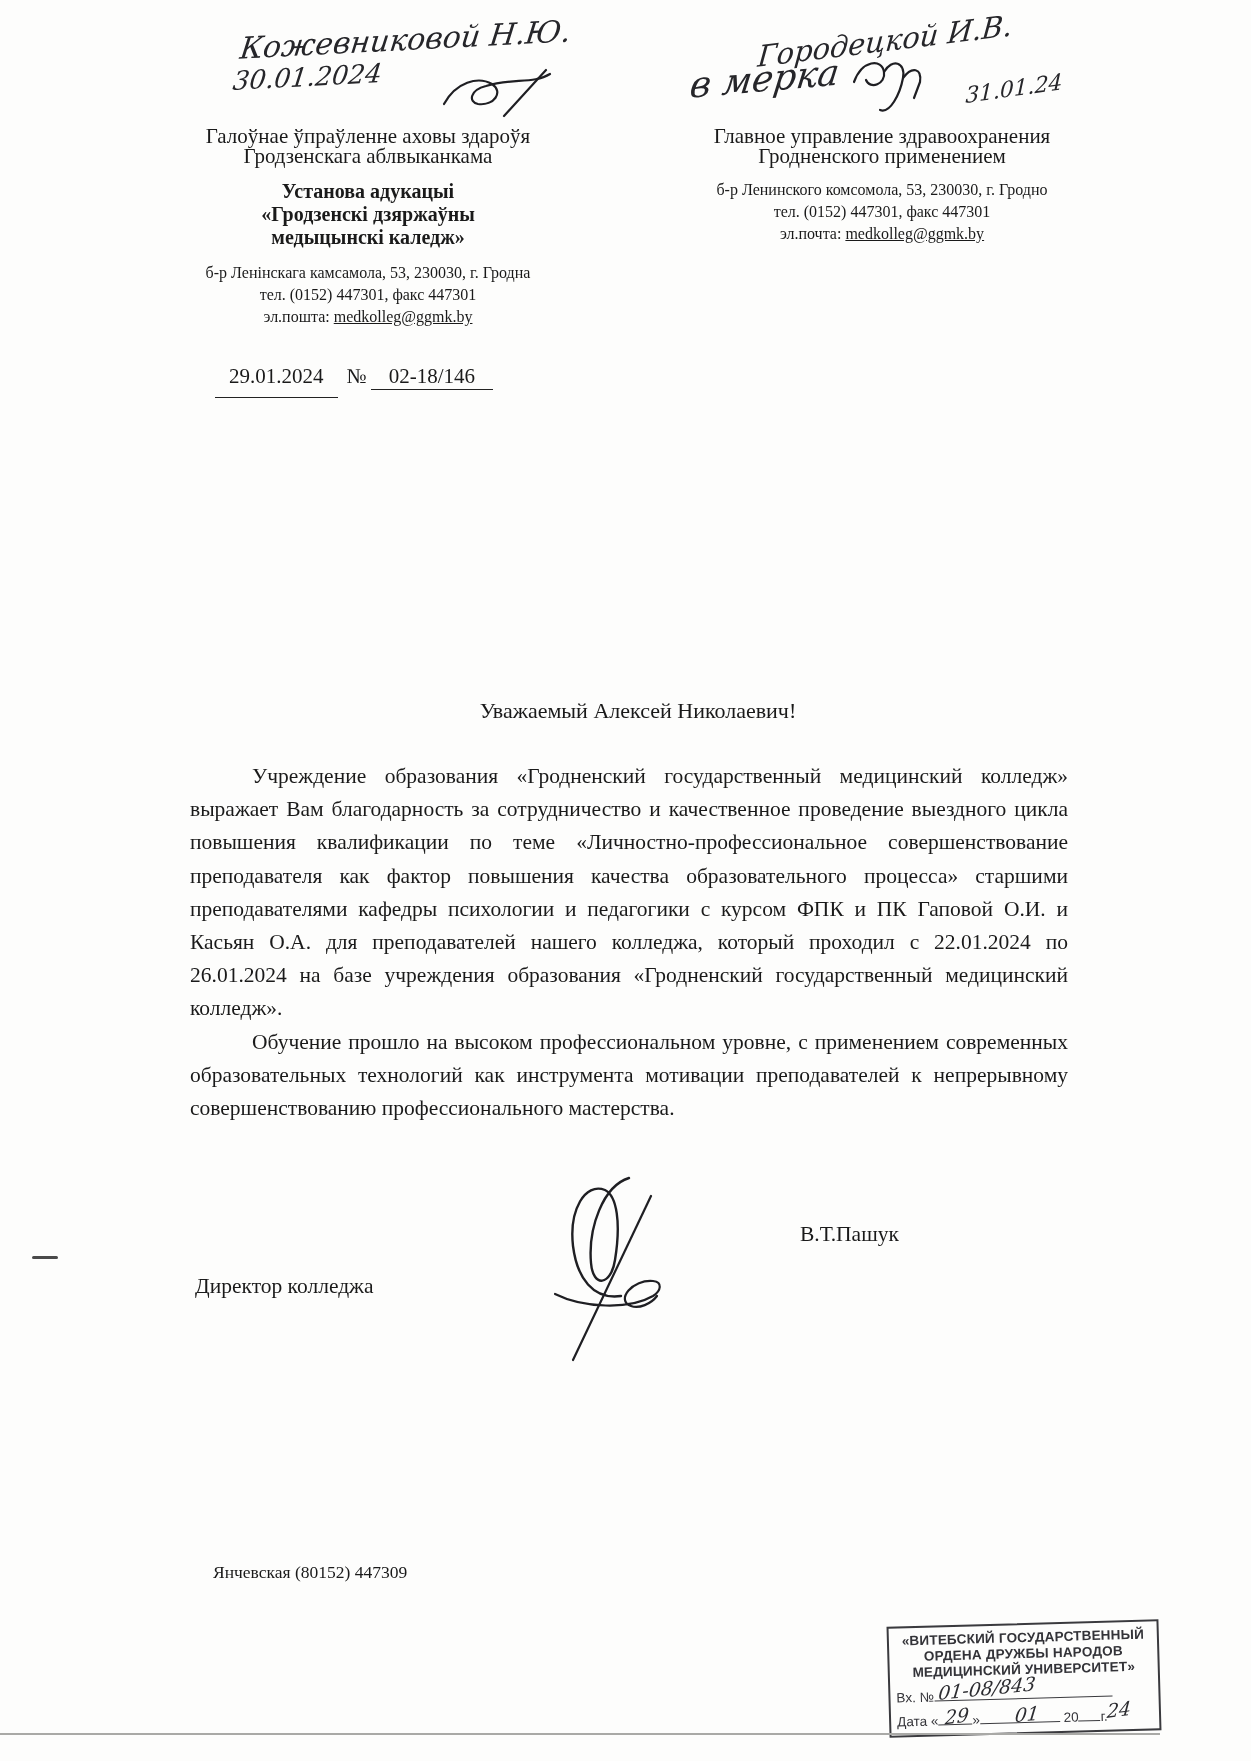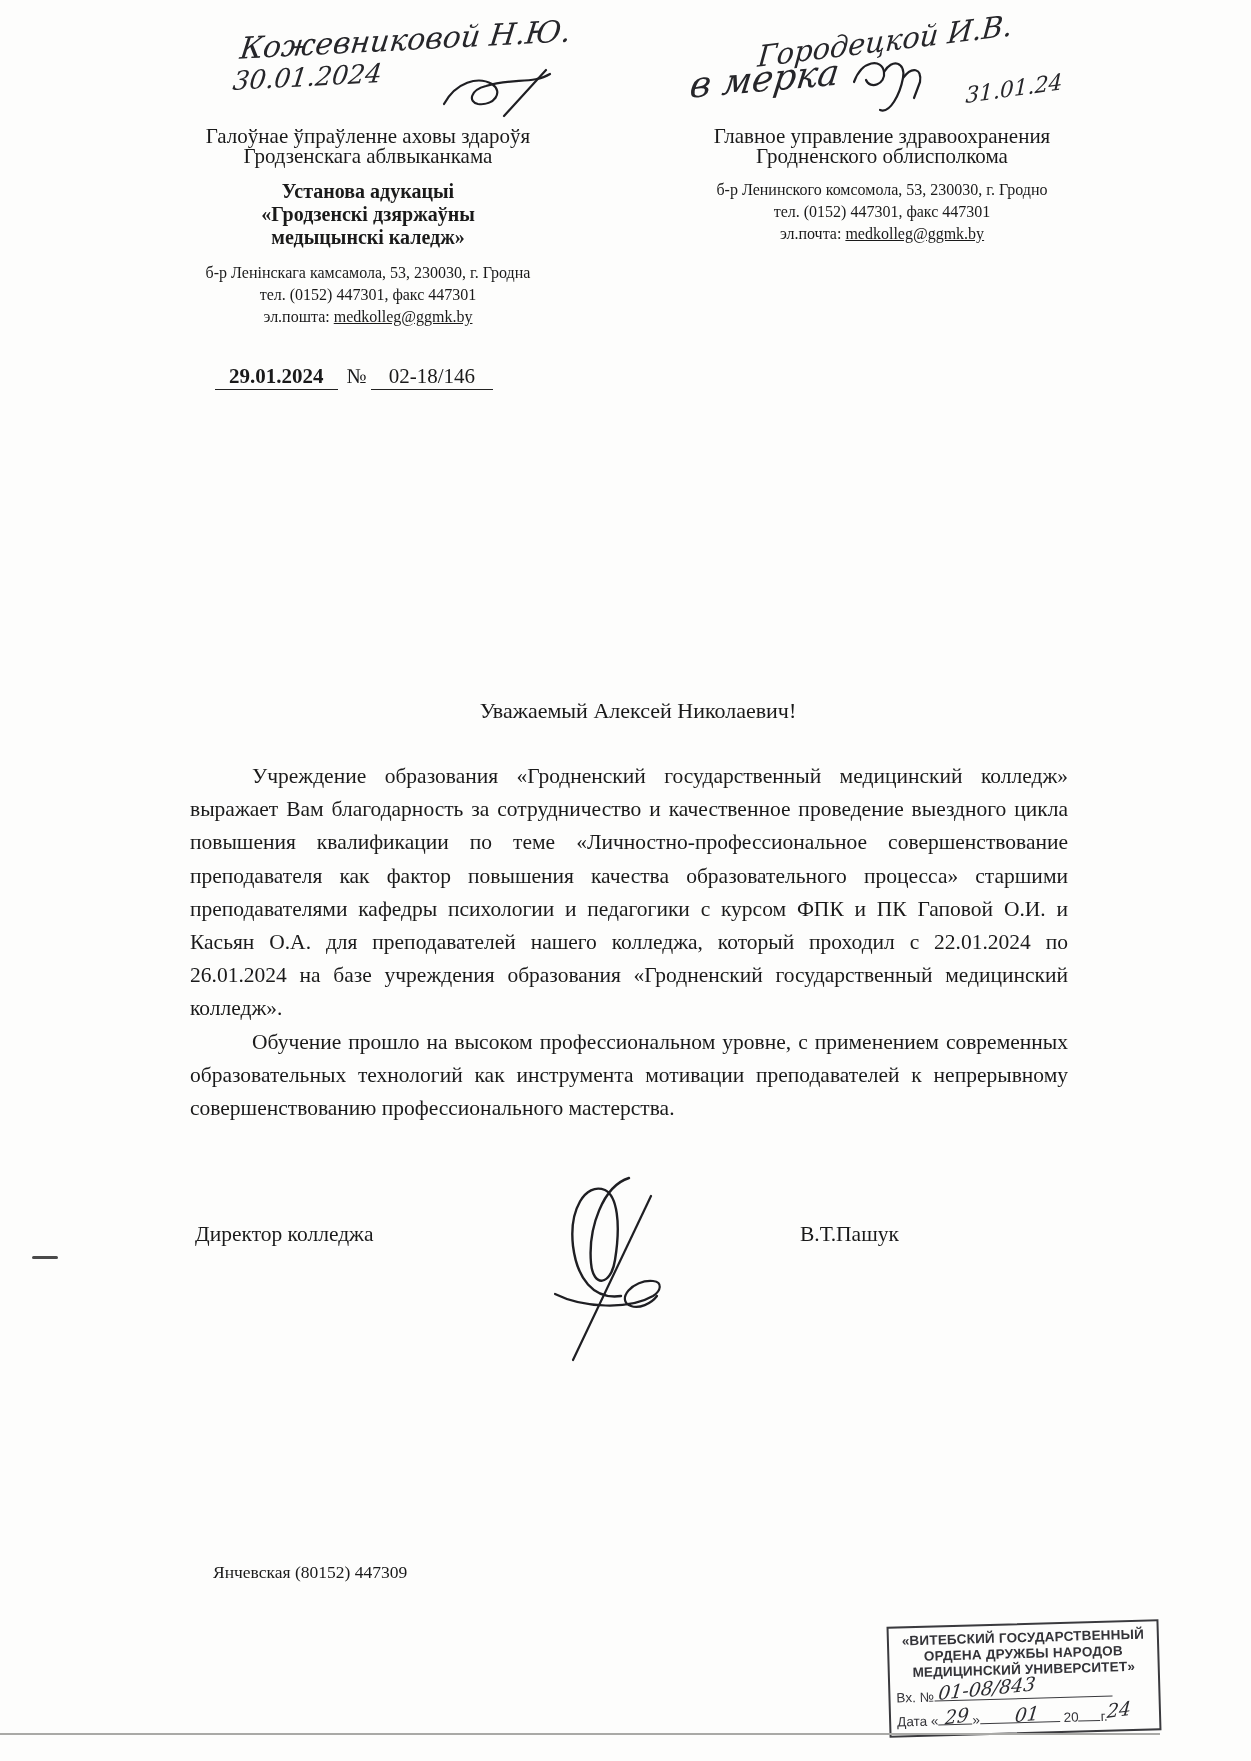--- a/index.html
+++ b/index.html
@@ -102,46 +102,46 @@
       <div>
         <span>эл.пошта:</span>
         <span class="email">medkolleg@ggmk.by</span>
       </div>
     </div>
   </div>
 
   <div class="abs lh-col print" style="left:702px;top:126px;">
     <div class="lh-org">
       <div>Главное управление здравоохранения</div>
-      <div>Гродненского облисполкома</div>
+      <div>Гродненского применением</div>
     </div>
     <div class="lh-addr">
       <div>б-р Ленинского комсомола, 53, 230030, г. Гродно</div>
       <div>тел. (0152) 447301, факс 447301</div>
       <div>
         <span>эл.почта:</span>
         <span class="email">medkolleg@ggmk.by</span>
       </div>
     </div>
   </div>
 
   <div class="abs print refrow" style="left:215px;top:364px;">
-    <span class="u" style="padding:0 14px 1px 14px;font-weight:bold;">29.01.2024</span>
+    <span class="u" style="padding:0 14px 9px 14px;">29.01.2024</span>
     <span style="padding:0 4px;">№</span><span class="u" style="padding:0 18px 1px 18px;">02-18/146</span>
   </div>
 
 
   <div class="abs print salutation center" style="left:199px;top:698px;width:878px;">Уважаемый Алексей Николаевич!</div>
 
   <div class="abs print body-text" style="left:190px;top:760px;">
     <p>Учреждение образования «Гродненский государственный медицинский колледж» выражает Вам благодарность за сотрудничество и качественное проведение выездного цикла повышения квалификации по теме «Личностно-профессиональное совершенствование преподавателя как фактор повышения качества образовательного процесса» старшими преподавателями кафедры психологии и педагогики с курсом ФПК и ПК Гаповой О.И. и Касьян О.А. для преподавателей нашего колледжа, который проходил с 22.01.2024 по 26.01.2024 на базе учреждения образования «Гродненский государственный медицинский колледж».</p>
     <p>Обучение прошло на высоком профессиональном уровне, с применением современных образовательных технологий как инструмента мотивации преподавателей к непрерывному совершенствованию профессионального мастерства.</p>
   </div>
 
-  <div class="abs print sig-label" style="left:195px;top:1222px;">Директор колледжа</div>
+  <div class="abs print sig-label" style="left:195px;top:1274px;">Директор колледжа</div>
   <svg class="abs sig" style="left:533px;top:1168px;" width="150" height="200" viewBox="0 0 150 200">
     <path d="M96,10 C70,18 55,60 58,95 C60,120 78,118 82,92 C88,55 84,28 72,22 C52,14 36,42 40,78 C44,110 60,132 88,128" stroke-width="2.4"></path>
     <path d="M22,126 C50,140 96,142 120,128 C128,123 130,114 120,113 C100,111 82,132 98,138 C106,141 118,136 124,128" stroke-width="2.2"></path>
     <path d="M118,28 L40,192" stroke-width="2.2"></path>
   </svg>
   <div class="abs print sig-label" style="left:800px;top:1222px;">В.Т.Пашук</div>
 
   <div class="abs margin-dash" style="left:32px;top:1256px;"></div>
 
   <div class="abs print executor" style="left:213px;top:1562px;">Янчевская (80152) 447309</div>

